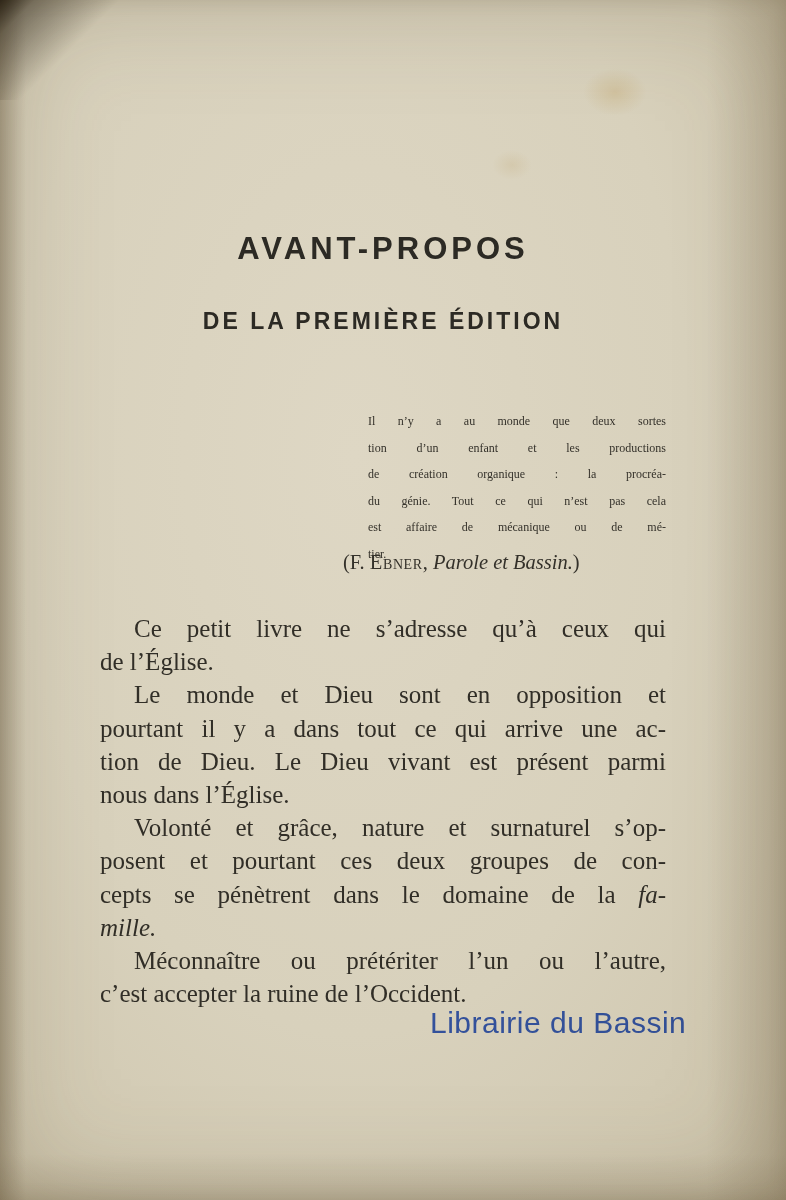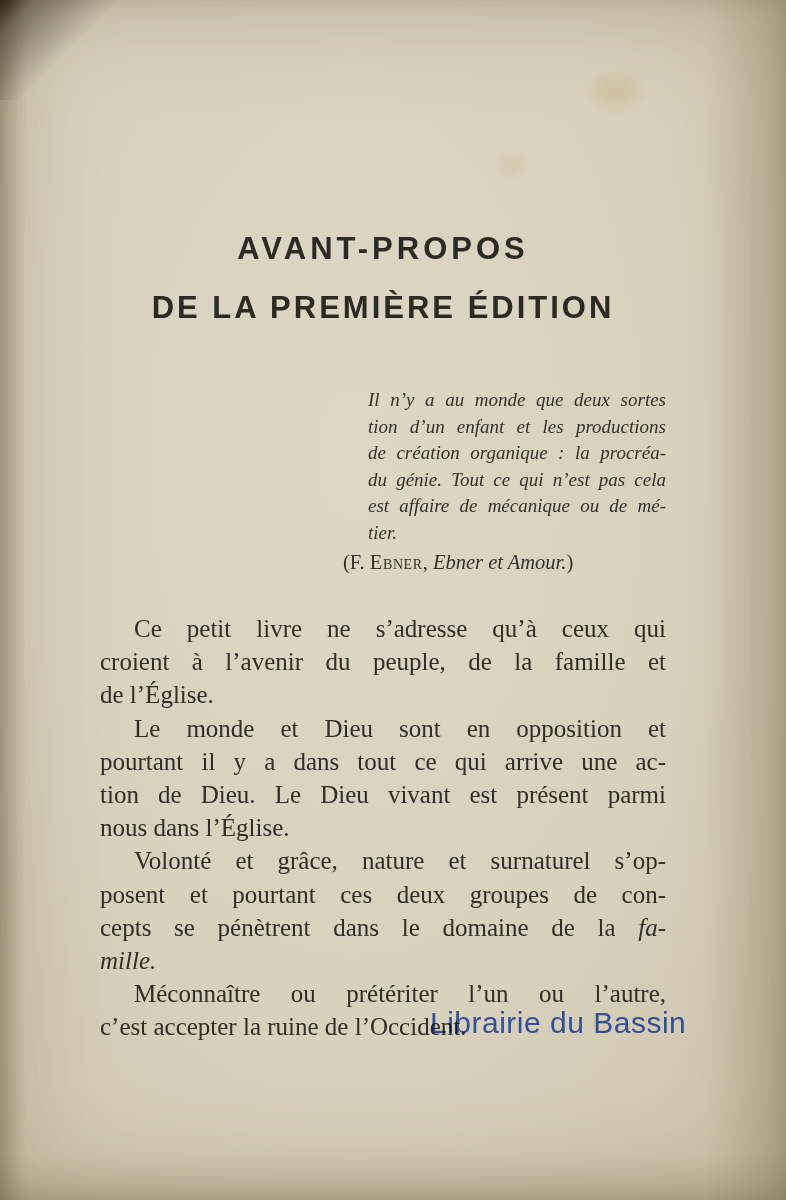--- a/index.html
+++ b/index.html
@@ -19,24 +19,24 @@
   .edge-bottom{position:absolute;bottom:0;left:0;width:100%;height:46px;pointer-events:none;
     background:linear-gradient(to top, rgba(105,86,55,.18), rgba(105,86,55,0));}
   .stain{position:absolute;left:583px;top:68px;width:64px;height:48px;border-radius:50%;pointer-events:none;
     background:radial-gradient(ellipse, rgba(190,158,92,.30), rgba(190,158,92,0) 70%);}
   .stain2{position:absolute;left:492px;top:150px;width:40px;height:30px;border-radius:50%;pointer-events:none;
     background:radial-gradient(ellipse, rgba(185,155,95,.18), rgba(185,155,95,0) 70%);}
 
   .titles{position:absolute;left:100px;top:231px;width:566px;text-align:center;
     font-family:"Liberation Sans", sans-serif;font-weight:700;color:#2c2a24;}
   .title-1{font-size:31px;letter-spacing:4px;line-height:36px;}
-  .title-2{font-size:31px;letter-spacing:3px;line-height:36px;margin-top:23px;}
+  .title-2{font-size:23px;letter-spacing:3px;line-height:36px;margin-top:36px;}
 
-  .epigraph{position:absolute;left:368px;top:387px;width:298px;
-    font-style:italic;font-size:19px;line-height:26.5px;color:#34312a;}
+  .epigraph{position:absolute;left:368px;top:408px;width:298px;
+    font-size:12px;line-height:26.5px;color:#34312a;}
   .ep-line{text-align:justify;text-align-last:justify;text-justify:inter-word;height:26.5px;overflow:hidden;}
   .ep-line.end{text-align-last:left;}
 
   .attribution{position:absolute;left:343px;top:551px;font-size:20.5px;color:#34312a;}
   .sc{font-variant:small-caps;letter-spacing:.6px;}
   .it{font-style:italic;}
 
   .bodytext{position:absolute;left:100px;top:612px;width:566px;
     font-size:25px;line-height:33.2px;color:#312e27;}
   .b-line{text-align:justify;text-align-last:justify;text-justify:inter-word;height:33.2px;overflow:hidden;}
@@ -62,25 +62,24 @@
 
   <div class="epigraph">
     <div class="ep-line">Il n’y a au monde que deux sortes</div>
     <div class="ep-line">tion d’un enfant et les productions</div>
     <div class="ep-line">de création organique : la procréa-</div>
     <div class="ep-line">du génie. Tout ce qui n’est pas cela</div>
     <div class="ep-line">est affaire de mécanique ou de mé-</div>
     <div class="ep-line end">tier.</div>
   </div>
 
-  <div class="attribution"><span>(F. </span><span class="sc">Ebner</span><span>, </span><span class="it">Ebner et Amour.</span><span>)</span></div>
+  <div class="attribution"><span>(F. </span><span class="sc">Ebner</span><span>, </span><span class="it">Parole et Bassin.</span><span>)</span></div>
 
   <div class="bodytext">
     <div class="b-line ind">Ce petit livre ne s’adresse qu’à ceux qui</div>
-    <div class="b-line">croient à l’avenir du peuple, de la famille et</div>
     <div class="b-line end">de l’Église.</div>
     <div class="b-line ind">Le monde et Dieu sont en opposition et</div>
     <div class="b-line">pourtant il y a dans tout ce qui arrive une ac-</div>
     <div class="b-line">tion de Dieu. Le Dieu vivant est présent parmi</div>
     <div class="b-line end">nous dans l’Église.</div>
     <div class="b-line ind">Volonté et grâce, nature et surnaturel s’op-</div>
     <div class="b-line">posent et pourtant ces deux groupes de con-</div>
     <div class="b-line"><span>cepts se pénètrent dans le domaine de la </span><span class="it">fa-</span></div>
     <div class="b-line end it">mille.</div>
     <div class="b-line ind">Méconnaître ou prétériter l’un ou l’autre,</div>

